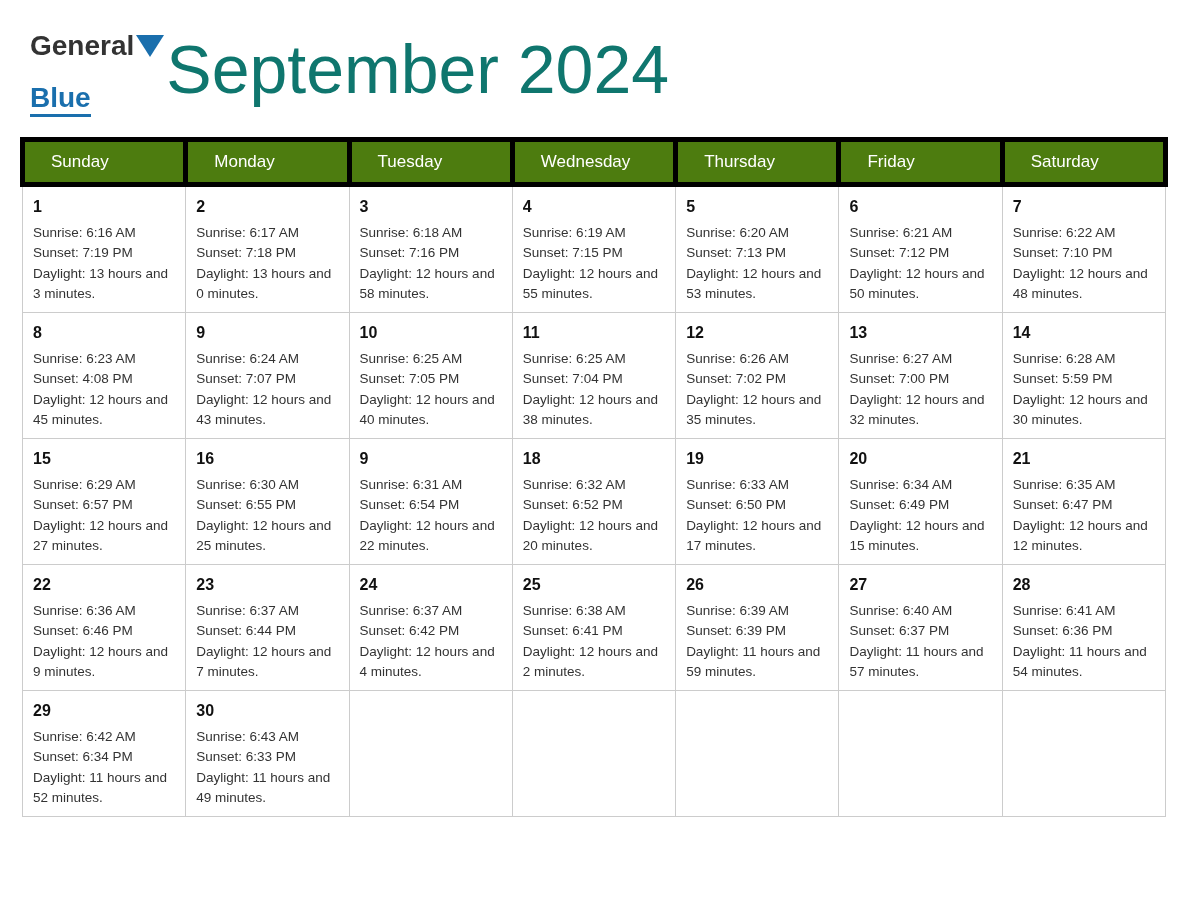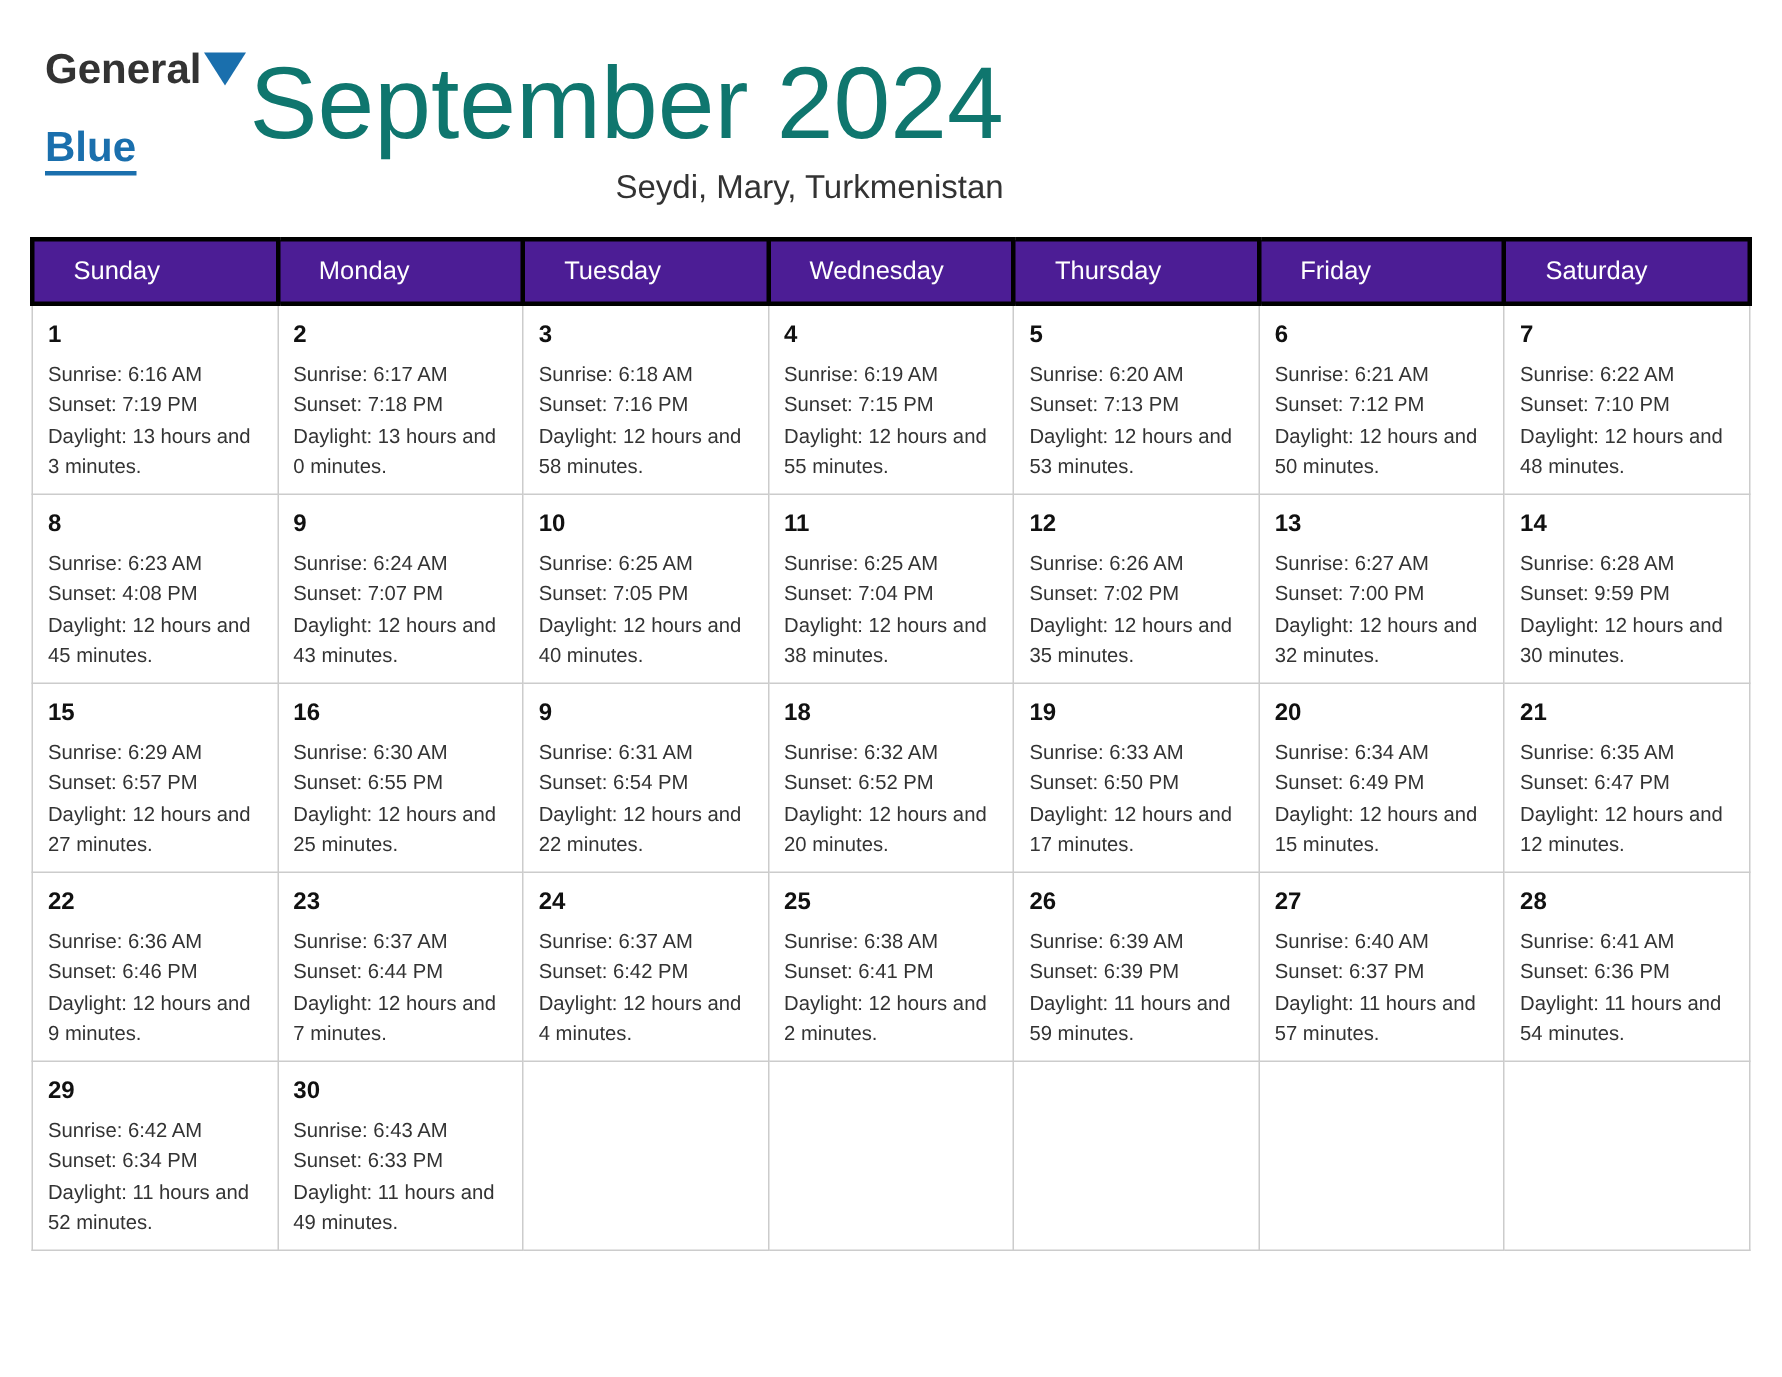--- a/index.html
+++ b/index.html
@@ -51,27 +51,27 @@
       font-size: 22px;
       color: #333;
       margin-top: 4px;
     }
     .calendar-table {
       width: 100%;
       border-collapse: collapse;
       border: 1px solid #ccc;
     }
     .calendar-table th {
-      background-color: #4c1d95;
+      background-color: #4d7c0f;
       color: white;
       padding: 10px 26px;
       text-align: left;
       font-size: 17px;
       font-weight: normal;
-      border: 3px solid #000000;
+      border: 5px solid #000000;
     }
     .calendar-table td {
       vertical-align: top;
       padding: 8px 10px;
       border: 1px solid #ccc;
       width: 14.28%;
       min-height: 100px;
       font-size: 13.5px;
       color: #333;
       line-height: 1.5;
@@ -108,21 +108,20 @@
     <div class="logo-top">
       <span class="logo-general">General</span>
       <span class="logo-triangle"></span>
     </div>
     <div class="logo-line2">
       <span class="blue-underline" style="border-bottom: 3px solid #1a6fad;">Blue</span>
     </div>
   </div>
   <div class="title-section">
     <div class="calendar-title">September 2024</div>
-    <div class="calendar-subtitle">Seydi, Mary, Turkmenistan</div>
   </div>
 </div>
 
 <table class="calendar-table">
   <thead>
     <tr>
     <th>Sunday</th>
         <th>Monday</th>
         <th>Tuesday</th>
         <th>Wednesday</th>
@@ -141,21 +140,21 @@
         <td><span class="day-number">6</span><span>Sunrise: 6:21 AM</span><br><span>Sunset: 7:12 PM</span><br><span>Daylight: 12 hours and 50 minutes.</span></td>
         <td><span class="day-number">7</span><span>Sunrise: 6:22 AM</span><br><span>Sunset: 7:10 PM</span><br><span>Daylight: 12 hours and 48 minutes.</span></td>
       </tr>
       <tr>
         <td><span class="day-number">8</span><span>Sunrise: 6:23 AM</span><br><span>Sunset: 4:08 PM</span><br><span>Daylight: 12 hours and 45 minutes.</span></td>
         <td><span class="day-number">9</span><span>Sunrise: 6:24 AM</span><br><span>Sunset: 7:07 PM</span><br><span>Daylight: 12 hours and 43 minutes.</span></td>
         <td><span class="day-number">10</span><span>Sunrise: 6:25 AM</span><br><span>Sunset: 7:05 PM</span><br><span>Daylight: 12 hours and 40 minutes.</span></td>
         <td><span class="day-number">11</span><span>Sunrise: 6:25 AM</span><br><span>Sunset: 7:04 PM</span><br><span>Daylight: 12 hours and 38 minutes.</span></td>
         <td><span class="day-number">12</span><span>Sunrise: 6:26 AM</span><br><span>Sunset: 7:02 PM</span><br><span>Daylight: 12 hours and 35 minutes.</span></td>
         <td><span class="day-number">13</span><span>Sunrise: 6:27 AM</span><br><span>Sunset: 7:00 PM</span><br><span>Daylight: 12 hours and 32 minutes.</span></td>
-        <td><span class="day-number">14</span><span>Sunrise: 6:28 AM</span><br><span>Sunset: 9:59 PM</span><br><span>Daylight: 12 hours and 30 minutes.</span></td>
+        <td><span class="day-number">14</span><span>Sunrise: 6:28 AM</span><br><span>Sunset: 5:59 PM</span><br><span>Daylight: 12 hours and 30 minutes.</span></td>
       </tr>
       <tr>
         <td><span class="day-number">15</span><span>Sunrise: 6:29 AM</span><br><span>Sunset: 6:57 PM</span><br><span>Daylight: 12 hours and 27 minutes.</span></td>
         <td><span class="day-number">16</span><span>Sunrise: 6:30 AM</span><br><span>Sunset: 6:55 PM</span><br><span>Daylight: 12 hours and 25 minutes.</span></td>
         <td><span class="day-number">9</span><span>Sunrise: 6:31 AM</span><br><span>Sunset: 6:54 PM</span><br><span>Daylight: 12 hours and 22 minutes.</span></td>
         <td><span class="day-number">18</span><span>Sunrise: 6:32 AM</span><br><span>Sunset: 6:52 PM</span><br><span>Daylight: 12 hours and 20 minutes.</span></td>
         <td><span class="day-number">19</span><span>Sunrise: 6:33 AM</span><br><span>Sunset: 6:50 PM</span><br><span>Daylight: 12 hours and 17 minutes.</span></td>
         <td><span class="day-number">20</span><span>Sunrise: 6:34 AM</span><br><span>Sunset: 6:49 PM</span><br><span>Daylight: 12 hours and 15 minutes.</span></td>
         <td><span class="day-number">21</span><span>Sunrise: 6:35 AM</span><br><span>Sunset: 6:47 PM</span><br><span>Daylight: 12 hours and 12 minutes.</span></td>
       </tr>

